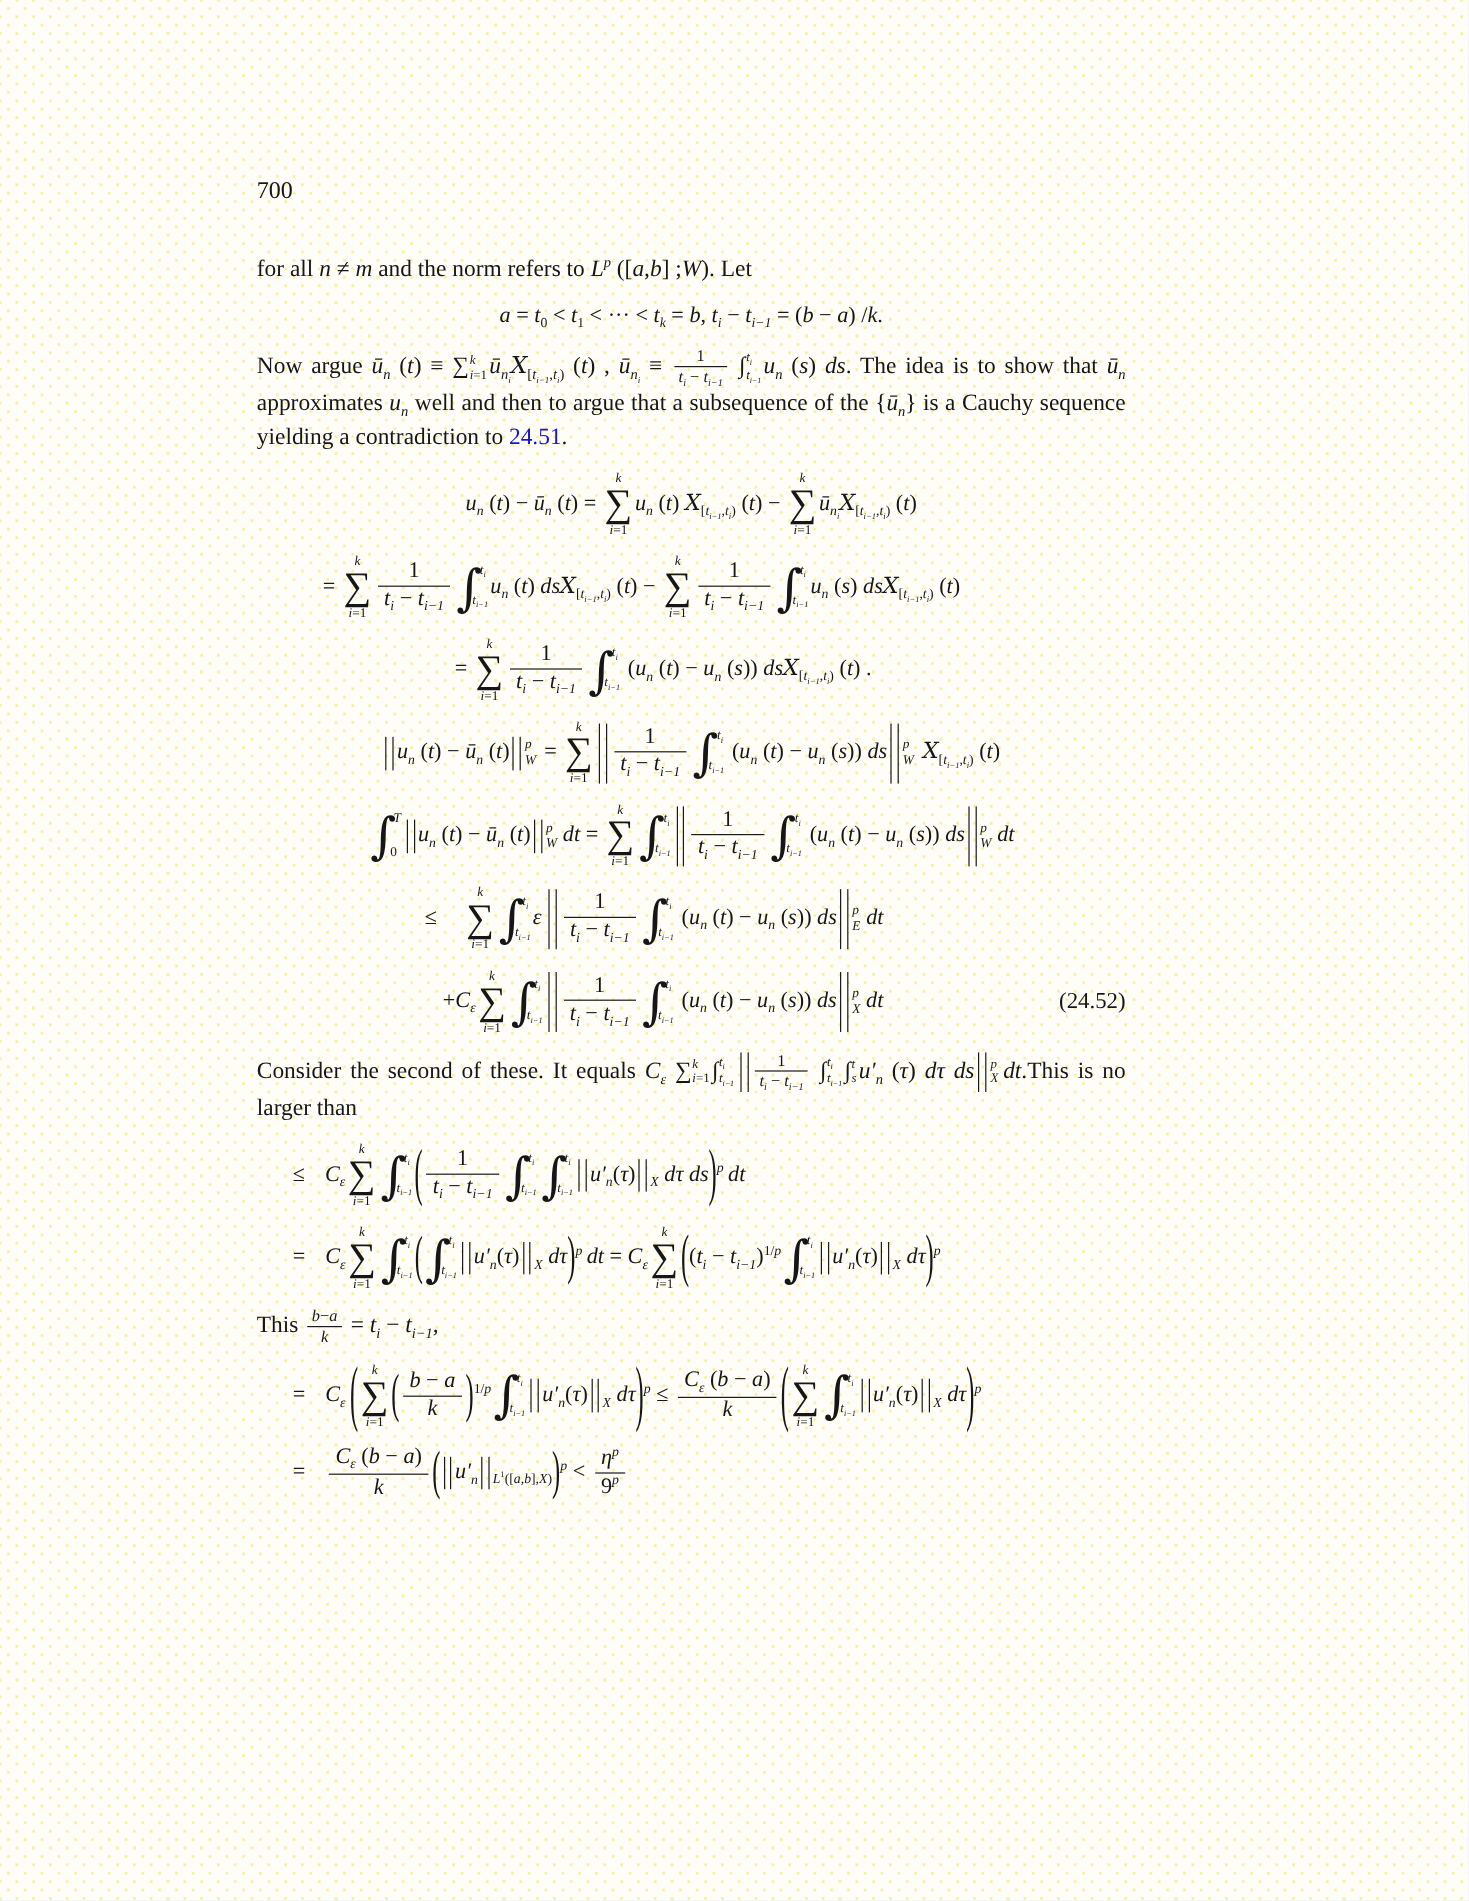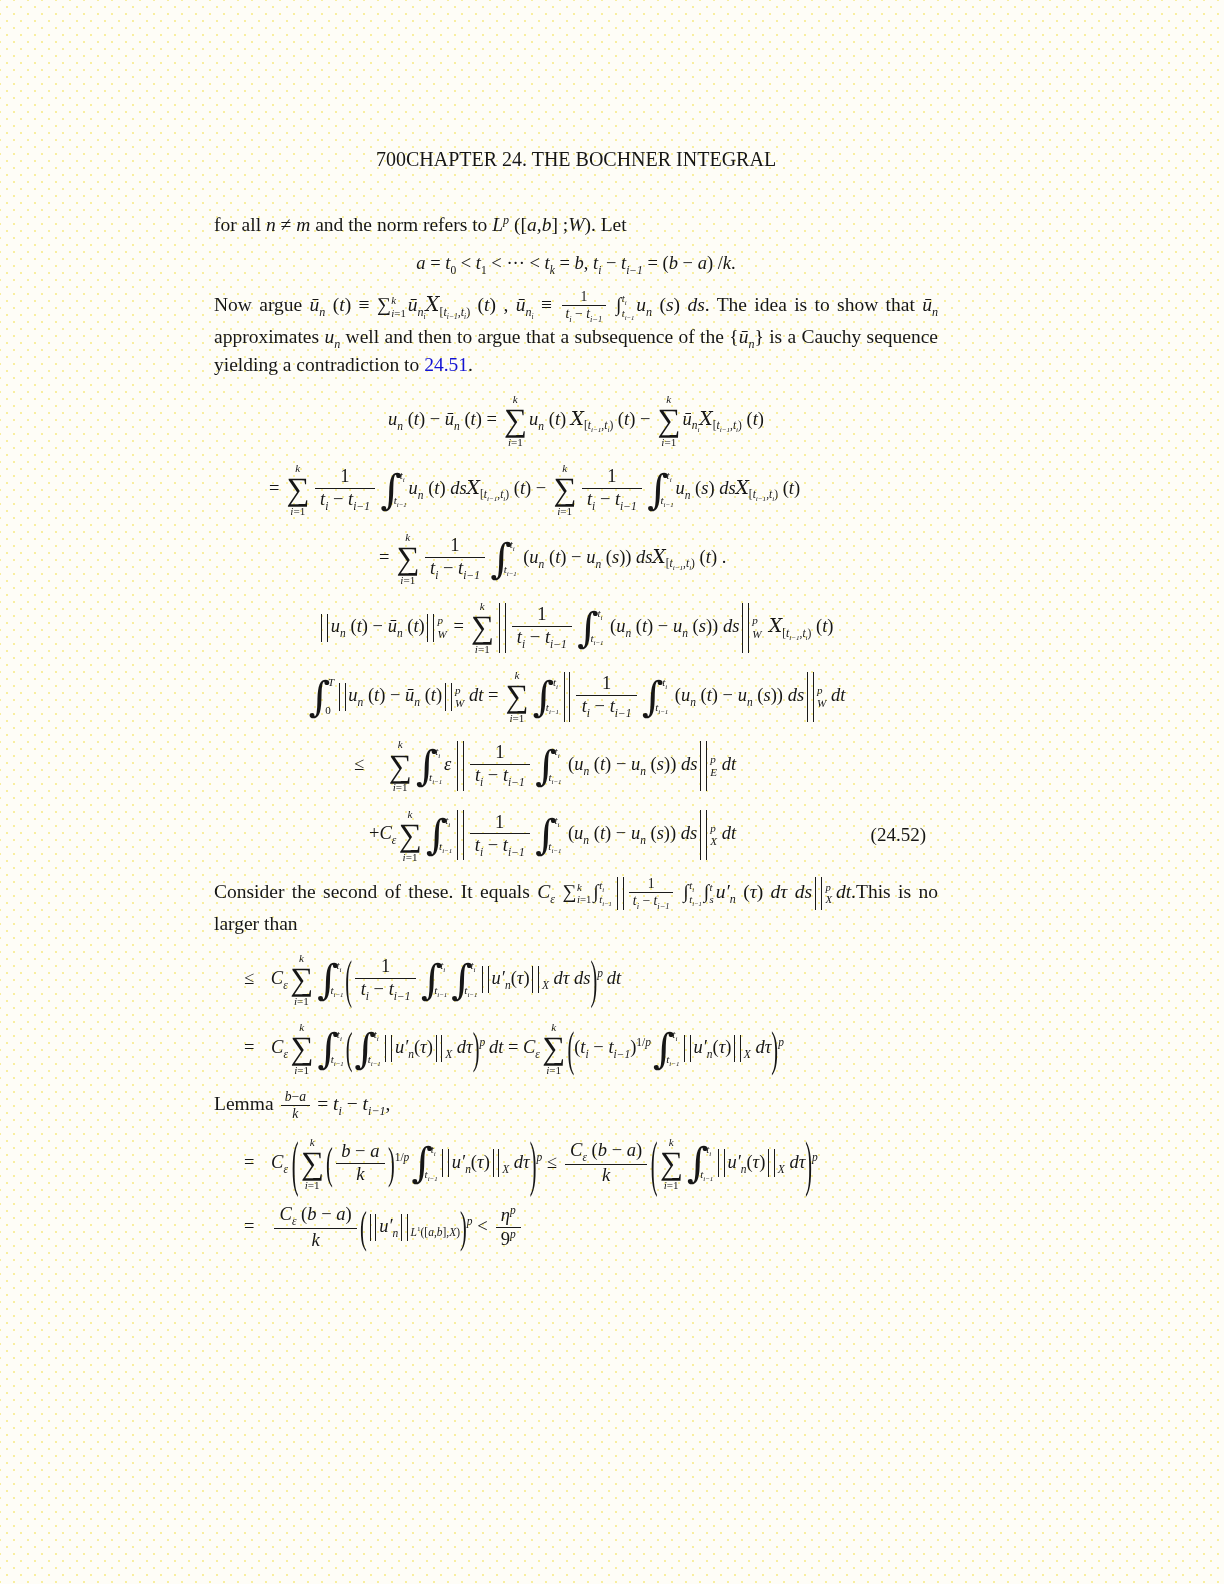--- a/index.html
+++ b/index.html
@@ -9,30 +9,30 @@
     padding:148px 286px 0 214px;
     color:#161616;
     font-family:"Liberation Serif","DejaVu Serif",serif;
     background-color:#fefdf7;
     background-image:
       radial-gradient(circle, rgba(246,234,130,.75) 1.1px, rgba(0,0,0,0) 1.3px),
       radial-gradient(circle, rgba(246,234,130,.75) 1.1px, rgba(0,0,0,0) 1.3px);
     background-size:14px 14px,14px 14px;
     background-position:0 0,7px 7px;
   }
-  .hdr{display:flex;justify-content:center;font-size:20px;margin-bottom:40px;}
+  .hdr{display:flex;justify-content:space-between;font-size:20px;margin-bottom:40px;}
   .body{font-size:19.5px;line-height:1.42;text-align:justify;margin:10px 0;}
   .ind{text-indent:34px;}
   .eq{font-size:18.5px;margin:14px 0;white-space:nowrap;}
   .c{text-align:center;}
   .pl55{padding-left:55px;}   .pl165{padding-left:165px;}
   .pl140{padding-left:140px;} .pl155{padding-left:155px;}
   .pl30{padding-left:30px;}
   .eqwrap{position:relative;}
-  .eqnum{position:absolute;right:12px;top:50%;transform:translateY(-50%);font-size:19px;}
+  .eqnum{position:absolute;right:0;top:50%;transform:translateY(-50%);font-size:19px;}
   sub,sup{font-size:62%;line-height:1;}
   .mi{font-style:italic;}
   .mr{font-style:normal;}
   .scr{font-style:italic;font-family:"DejaVu Serif",serif;}
   .mlink{color:#1414d2;cursor:pointer;}
   .frac{display:inline-flex;flex-direction:column;vertical-align:middle;text-align:center;margin:0 .18em;}
   .fn{padding:0 .28em .07em;border-bottom:1.3px solid #1a1a1a;line-height:1.05;}
   .fd{padding:.07em .28em 0;line-height:1.05;}
   .body .frac{font-size:.7em;}
   .body .ss{font-size:.55em;}
@@ -47,21 +47,20 @@
   .bars{display:inline-block;width:.26em;border-left:1.4px solid #1a1a1a;border-right:1.4px solid #1a1a1a;vertical-align:middle;margin:0 .15em;}
   .paren{display:inline-block;vertical-align:middle;line-height:1;font-size:1.1em;}
   .hsp{display:inline-block;}
 </style>
 </head>
 <body>
 
 <div class="page">
   <div class="hdr">
     <span>700</span>
-    <span>CHAPTER 24.  THE BOCHNER INTEGRAL</span>
   </div>
 
   <p class="body"><span class="mr">for all </span><span class="mi">n</span><span class="mr"> ≠ </span><span class="mi">m</span><span class="mr"> and the norm refers to </span><span class="mi">L</span><sup><span class="mi">p</span></sup><span class="mr"> ([</span><span class="mi">a</span><span class="mr">,</span><span class="mi">b</span><span class="mr">] ;</span><span class="mi">W</span><span class="mr">). Let</span></p>
   <div class="eq c"><span class="mi">a</span><span class="mr"> = </span><span class="mi">t</span><sub><span class="mr">0</span></sub><span class="mr"> &lt; </span><span class="mi">t</span><sub><span class="mr">1</span></sub><span class="mr"> &lt; ··· &lt; </span><span class="mi">t</span><sub><span class="mi">k</span></sub><span class="mr"> = </span><span class="mi">b</span><span class="mr">, </span><span class="mi">t</span><sub><span class="mi">i</span></sub><span class="mr"> − </span><span class="mi">t</span><sub><span class="mi">i−1</span></sub><span class="mr"> = (</span><span class="mi">b</span><span class="mr"> − </span><span class="mi">a</span><span class="mr">) /</span><span class="mi">k</span><span class="mr">.</span></div>
   <p class="body"><span class="mr">Now argue </span><span class="mi">ū</span><sub><span class="mi">n</span></sub><span class="mr"> (</span><span class="mi">t</span><span class="mr">) ≡ </span><span class="mr">∑</span><span class="ss">
         <span class="ss-t"><span class="mi">k</span></span>
         <span class="ss-b"><span class="mi">i</span><span class="mr">=1</span></span>
       </span><span class="mi">ū</span><sub><span class="mi">n</span><sub><span class="mi">i</span></sub></sub><span class="scr">X</span><sub><span class="mr">[</span><span class="mi">t</span><sub><span class="mi">i−1</span></sub><span class="mr">,</span><span class="mi">t</span><sub><span class="mi">i</span></sub><span class="mr">)</span></sub><span class="mr"> (</span><span class="mi">t</span><span class="mr">)</span><span class="mr"> , </span><span class="mi">ū</span><sub><span class="mi">n</span><sub><span class="mi">i</span></sub></sub><span class="mr"> ≡ </span><span class="frac">
         <span class="fn"><span class="mr">1</span></span>
         <span class="fd"><span class="mi">t</span><sub><span class="mi">i</span></sub><span class="mr"> − </span><span class="mi">t</span><sub><span class="mi">i−1</span></sub></span>
@@ -291,21 +290,21 @@
         <span class="sum-g">∑</span>
         <span class="lim"><span class="mi">i</span><span class="mr">=1</span></span>
       </span><span class="paren" style="transform: scaleY(2.4);">(</span><span class="mr">(</span><span class="mi">t</span><sub><span class="mi">i</span></sub><span class="mr"> − </span><span class="mi">t</span><sub><span class="mi">i−1</span></sub><span class="mr">)</span><sup><span class="mr">1/</span><span class="mi">p</span></sup><span class="int">
         <span class="int-g">∫</span>
         <span class="int-l">
           <span class="ilim ihi"><span class="mi">t</span><sub><span class="mi">i</span></sub></span>
           <span class="ilim ilo"><span class="mi">t</span><sub><span class="mi">i−1</span></sub></span>
         </span>
       </span><span class="bars" style="height: 1.5em;"></span><span class="mi">u′</span><sub><span class="mi">n</span></sub><span class="mr">(</span><span class="mi">τ</span><span class="mr">)</span><span class="bars" style="height: 1.5em;"></span><sub><span class="mi">X</span></sub><span class="mr"> </span><span class="mi">dτ</span><span class="paren" style="transform: scaleY(2.4);">)</span><sup><span class="mi">p</span></sup></div>
 
-  <p class="body"><span class="mr">Lemma </span><span class="frac">
+  <p class="body"><span class="mr">This </span><span class="frac">
         <span class="fn"><span class="mi">b</span><span class="mr">−</span><span class="mi">a</span></span>
         <span class="fd"><span class="mi">k</span></span>
       </span><span class="mr"> = </span><span class="mi">t</span><sub><span class="mi">i</span></sub><span class="mr"> − </span><span class="mi">t</span><sub><span class="mi">i−1</span></sub><span class="mr">,</span></p>
   <div class="eq pl30"><span class="mr">=</span><span class="hsp" style="width: 0.9em;"></span><span class="mi">C</span><sub><span class="mi">ε</span></sub><span class="hsp" style="width: 0.2em;"></span><span class="paren" style="transform: scaleY(3);">(</span><span class="sum">
         <span class="lim"><span class="mi">k</span></span>
         <span class="sum-g">∑</span>
         <span class="lim"><span class="mi">i</span><span class="mr">=1</span></span>
       </span><span class="paren" style="transform: scaleY(2.2);">(</span><span class="frac">
         <span class="fn"><span class="mi">b</span><span class="mr"> − </span><span class="mi">a</span></span>
         <span class="fd"><span class="mi">k</span></span>

